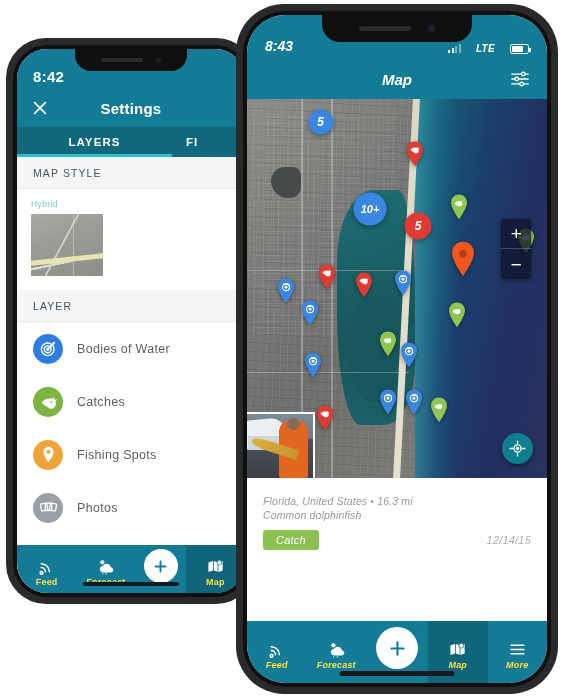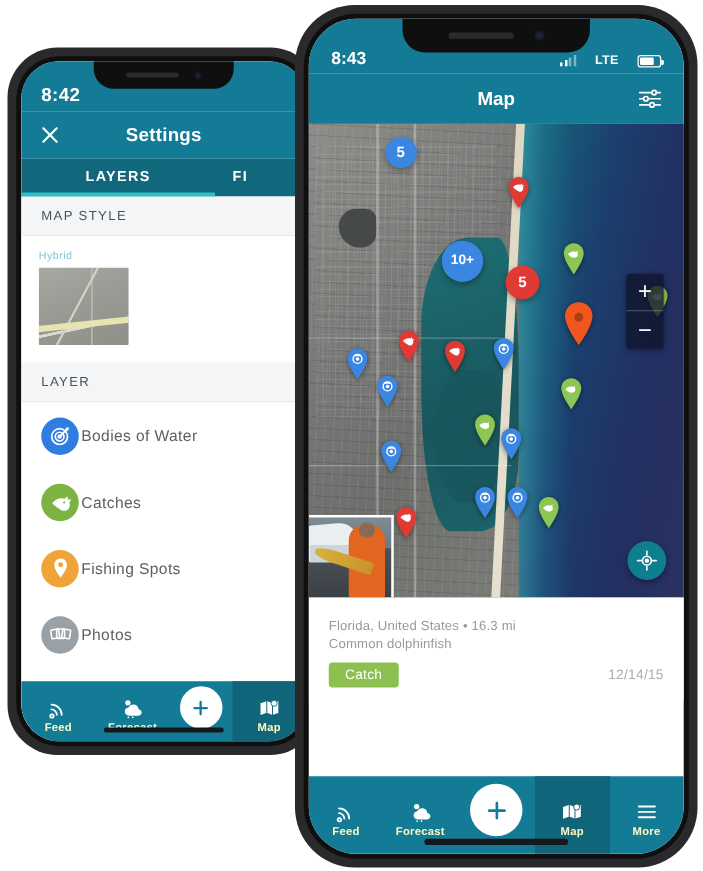--- a/index.html
+++ b/index.html
@@ -110,45 +110,45 @@
   .std-rd1{ position:absolute; left:8%; top:0; width:1.5px; height:100%; background:#fff; transform:rotate(7deg);}
   .std-rd2{ position:absolute; left:28%; top:0; width:1.5px; height:100%; background:#fff; transform:rotate(-5deg);}
 
   .l-layers { background:#fff; }
   .layer-item { height: 53px; display:flex; align-items:center; padding-left: 16px; }
   .layer-ico {
     width: 30px; height: 30px; border-radius: 50%;
     display:flex; align-items:center; justify-content:center; flex: 0 0 30px;
   }
   .layer-ico svg { width: 19px; height: 19px; }
-  .layer-lbl { margin-left: 2px; color:#5c6164; font-size: 12.5px; letter-spacing:.3px; }
+  .layer-lbl { margin-left: 14px; color:#5c6164; font-size: 12.5px; letter-spacing:.3px; }
 
   
   .navbar-bot {
     position:absolute; left:0; right:0; bottom:0;
     background:#137b95; display:flex; align-items:flex-start;
   }
   .nav-item {
     flex:1; display:flex; flex-direction:column; align-items:center; justify-content:center;
-    padding-top: 7px; color:#fef9c3; gap: 2px; height: 100%;
+    padding-top: 7px; color:#fde047; gap: 2px; height: 100%;
   }
   .nav-item.active { background:#10657a; }
   .nav-item .nlbl { font-size: 9px; font-weight: bold; letter-spacing:.2px; }
   .nav-item svg { width: 19px; height: 17px; display:block; }
   .nav-fab {
     flex: 0 0 auto; width: 34px; height: 34px; border-radius: 50%;
     background:#fff; display:flex; align-items:center; justify-content:center;
     margin: 4px 8px 0;
   }
   .nav-fab svg { width: 17px; height: 17px; }
 
   
   #phoneRight { left: 236px; top: 4px; width: 322px; height: 690px; border-radius: 48px; }
   #phoneRight .bezel { border-radius: 42px; }
-  #phoneRight .screen { border-radius: 38px; }
+  #phoneRight .screen { border-radius: 38px; font-style: italic; }
   #phoneRight .notch { width: 150px; height: 27px; border-bottom-left-radius: 18px; border-bottom-right-radius: 18px;}
   #phoneRight .notch .speaker { width: 52px; height: 5px; margin-right: 16px; }
   #phoneRight .notch .cam { width: 9px; height: 9px; }
   #phoneRight .homebar { width: 115px; height: 5px; }
 
   .r-statusbar {
     height: 44px; background:#137b95; display:flex; align-items:flex-end;
     justify-content:space-between; padding: 0 18px 5px;
   }
   .r-time { color:#fff; font-size:14px; font-weight:bold; }

